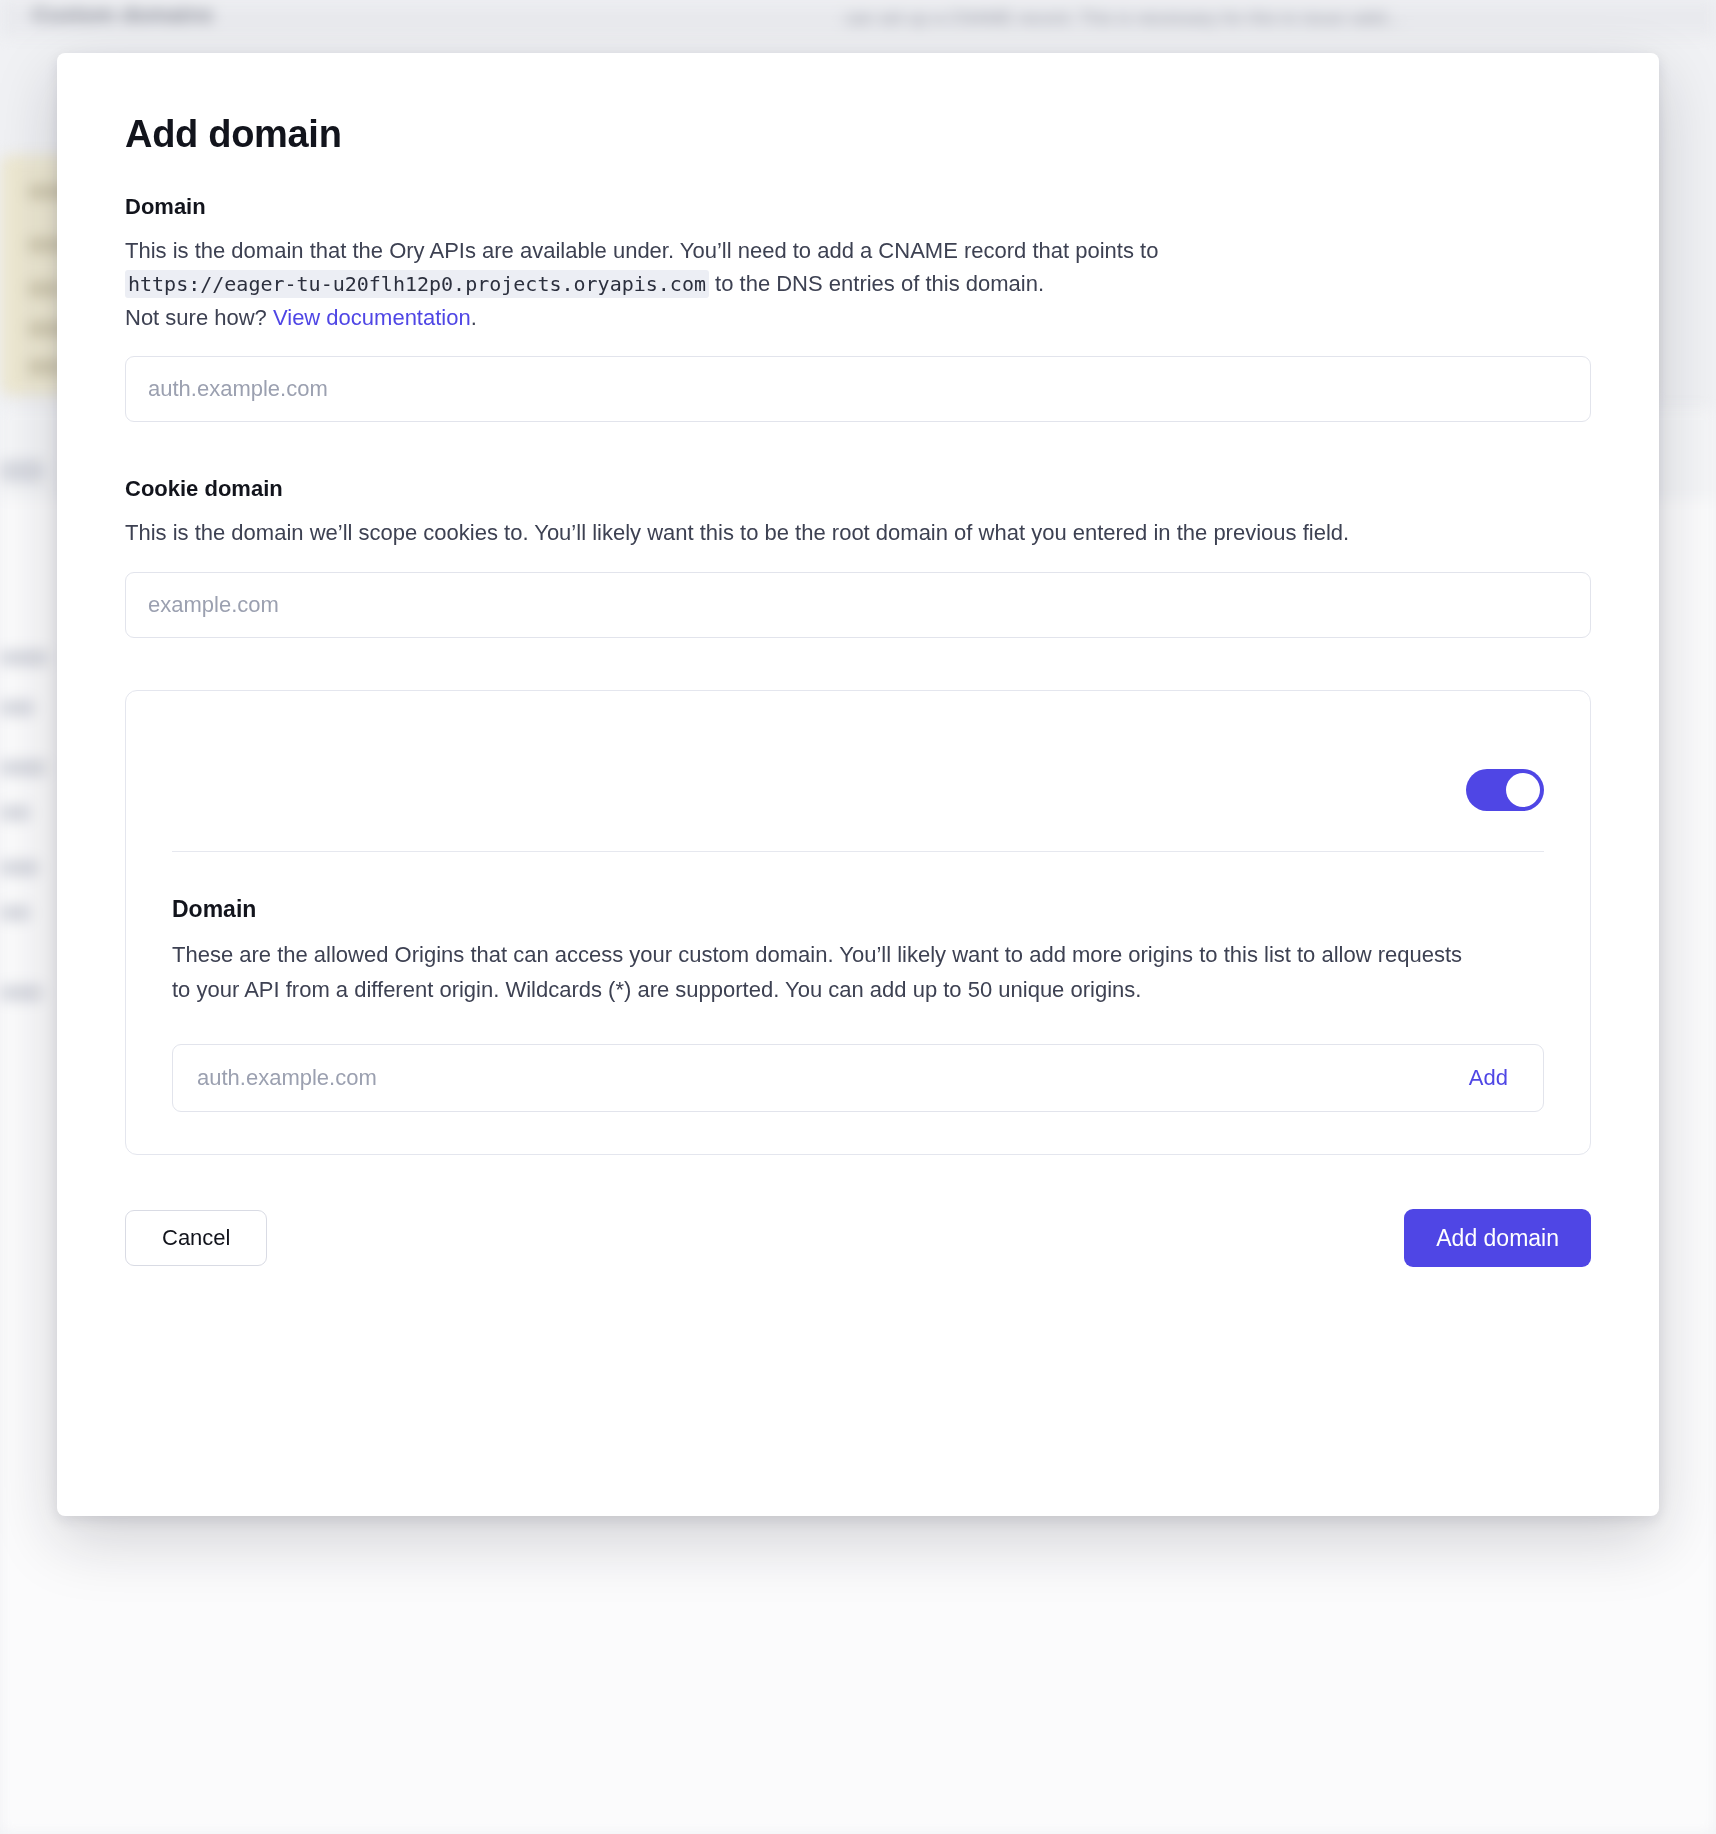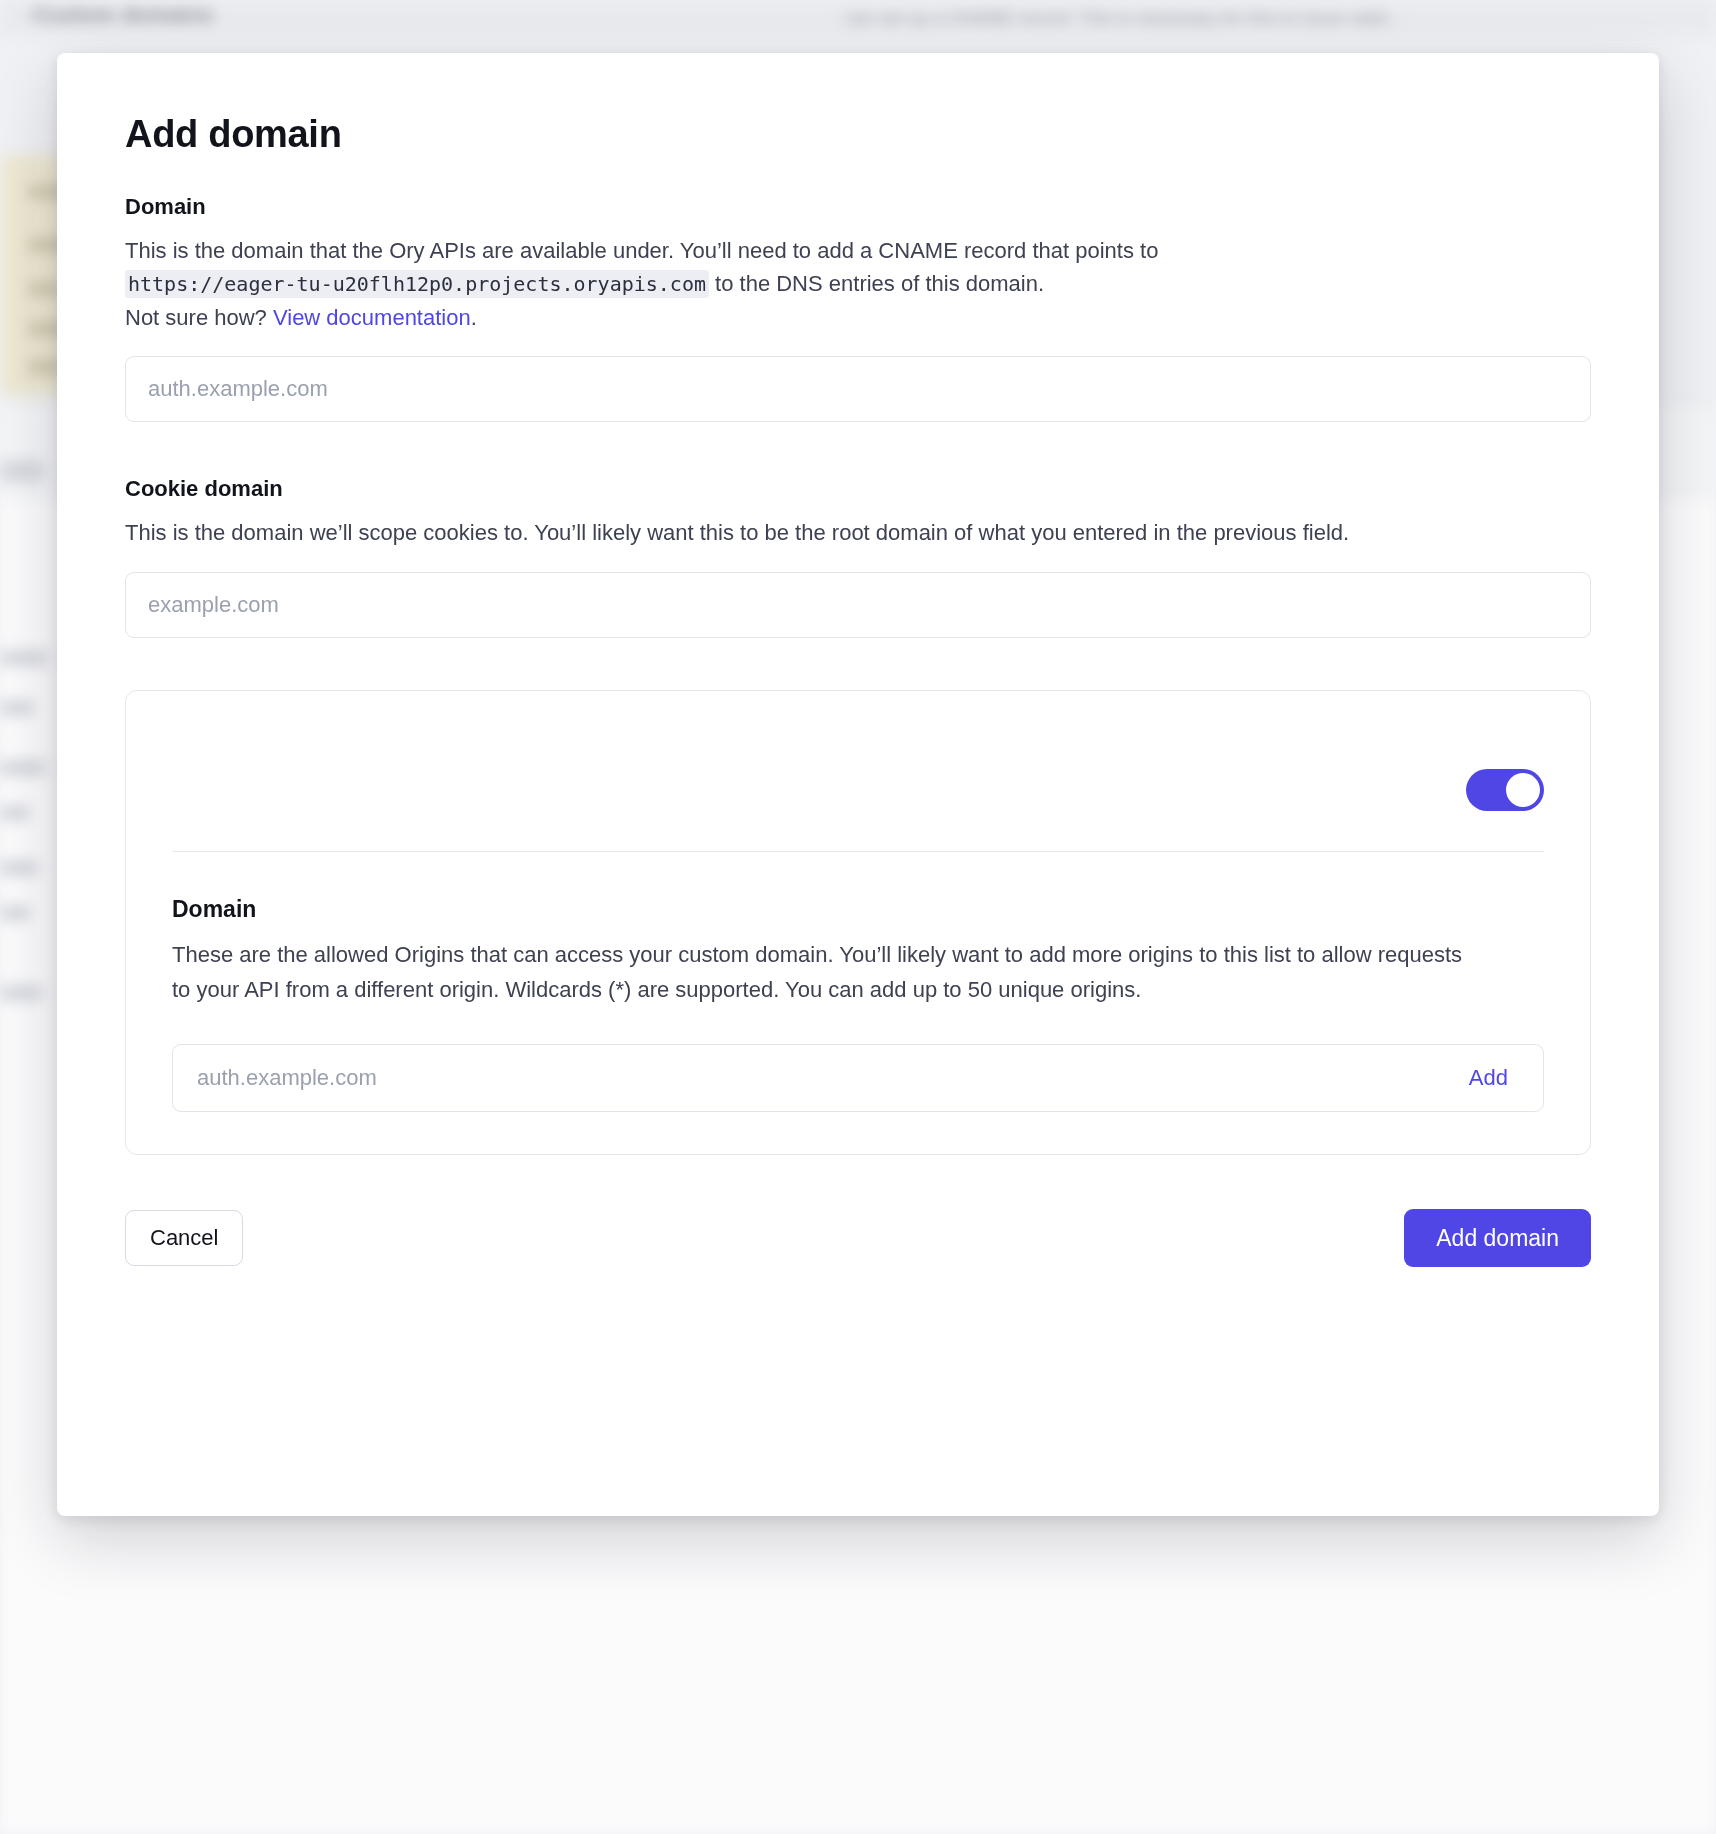--- a/index.html
+++ b/index.html
@@ -204,21 +204,21 @@
   }
 
   .footer {
     display: flex;
     justify-content: space-between;
     align-items: center;
     margin-top: 54px;
   }
   .btn-cancel {
     height: 56px;
-    padding: 0 24px;
+    padding: 0 36px;
     border: 1px solid #d9dbe4;
     border-radius: 9px;
     background: #fff;
     font-size: 22px;
     color: #12141c;
     cursor: pointer;
     font-family: "Liberation Sans", sans-serif;
   }
   .btn-primary {
     height: 58px;

